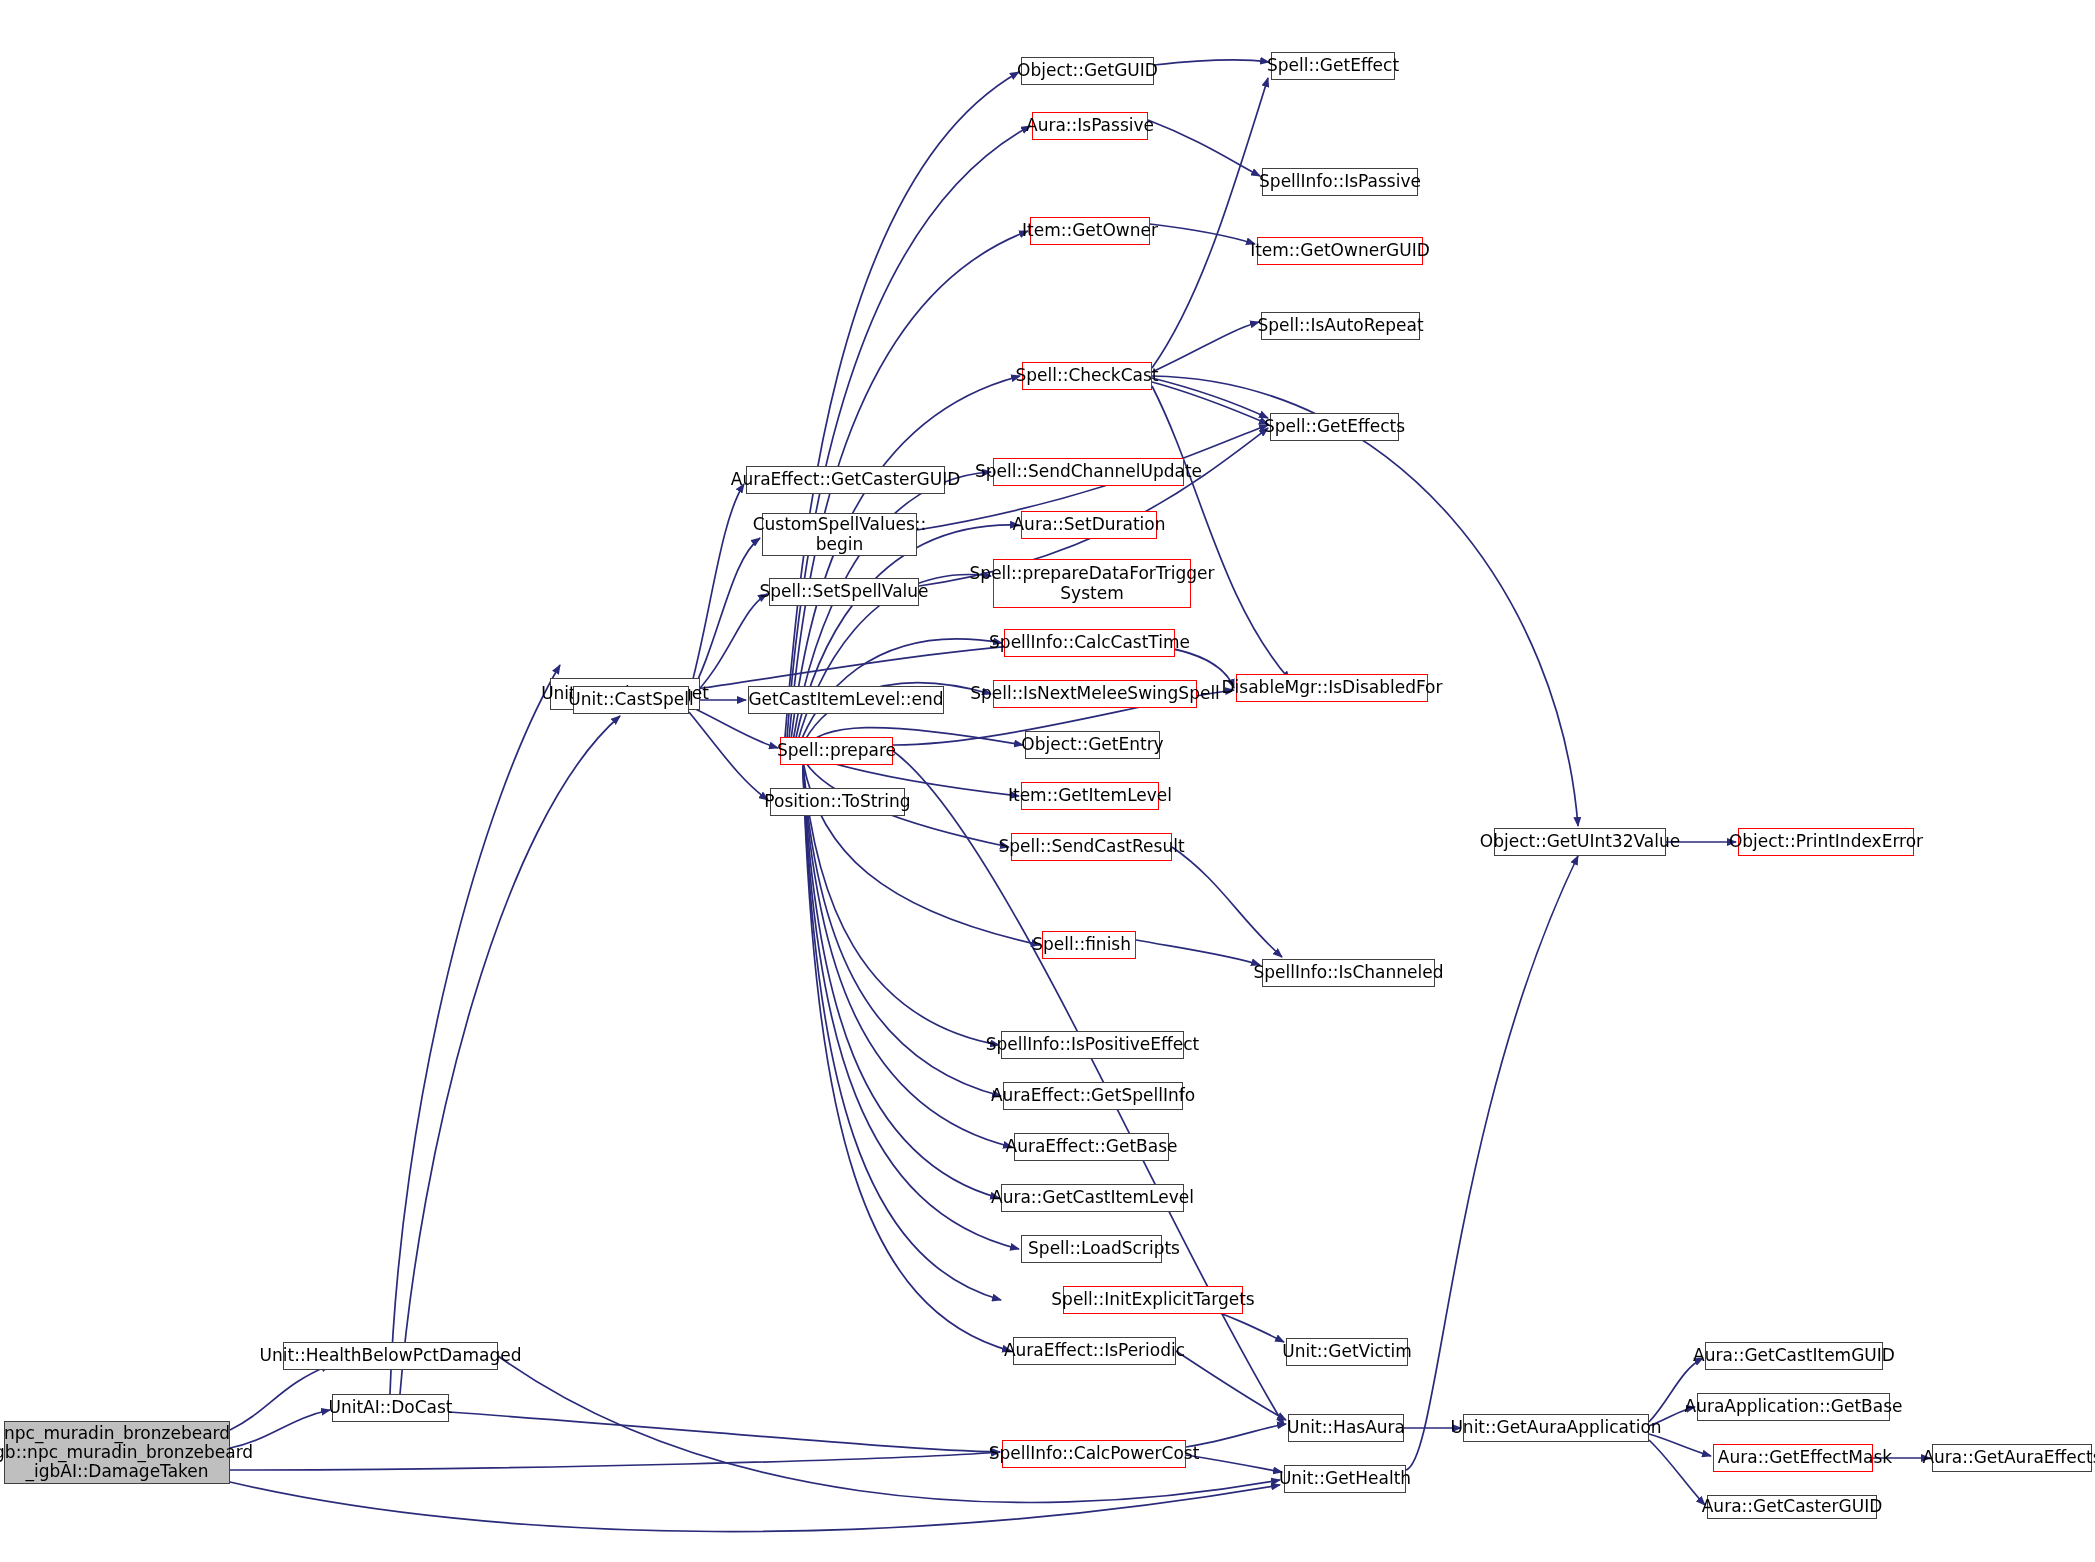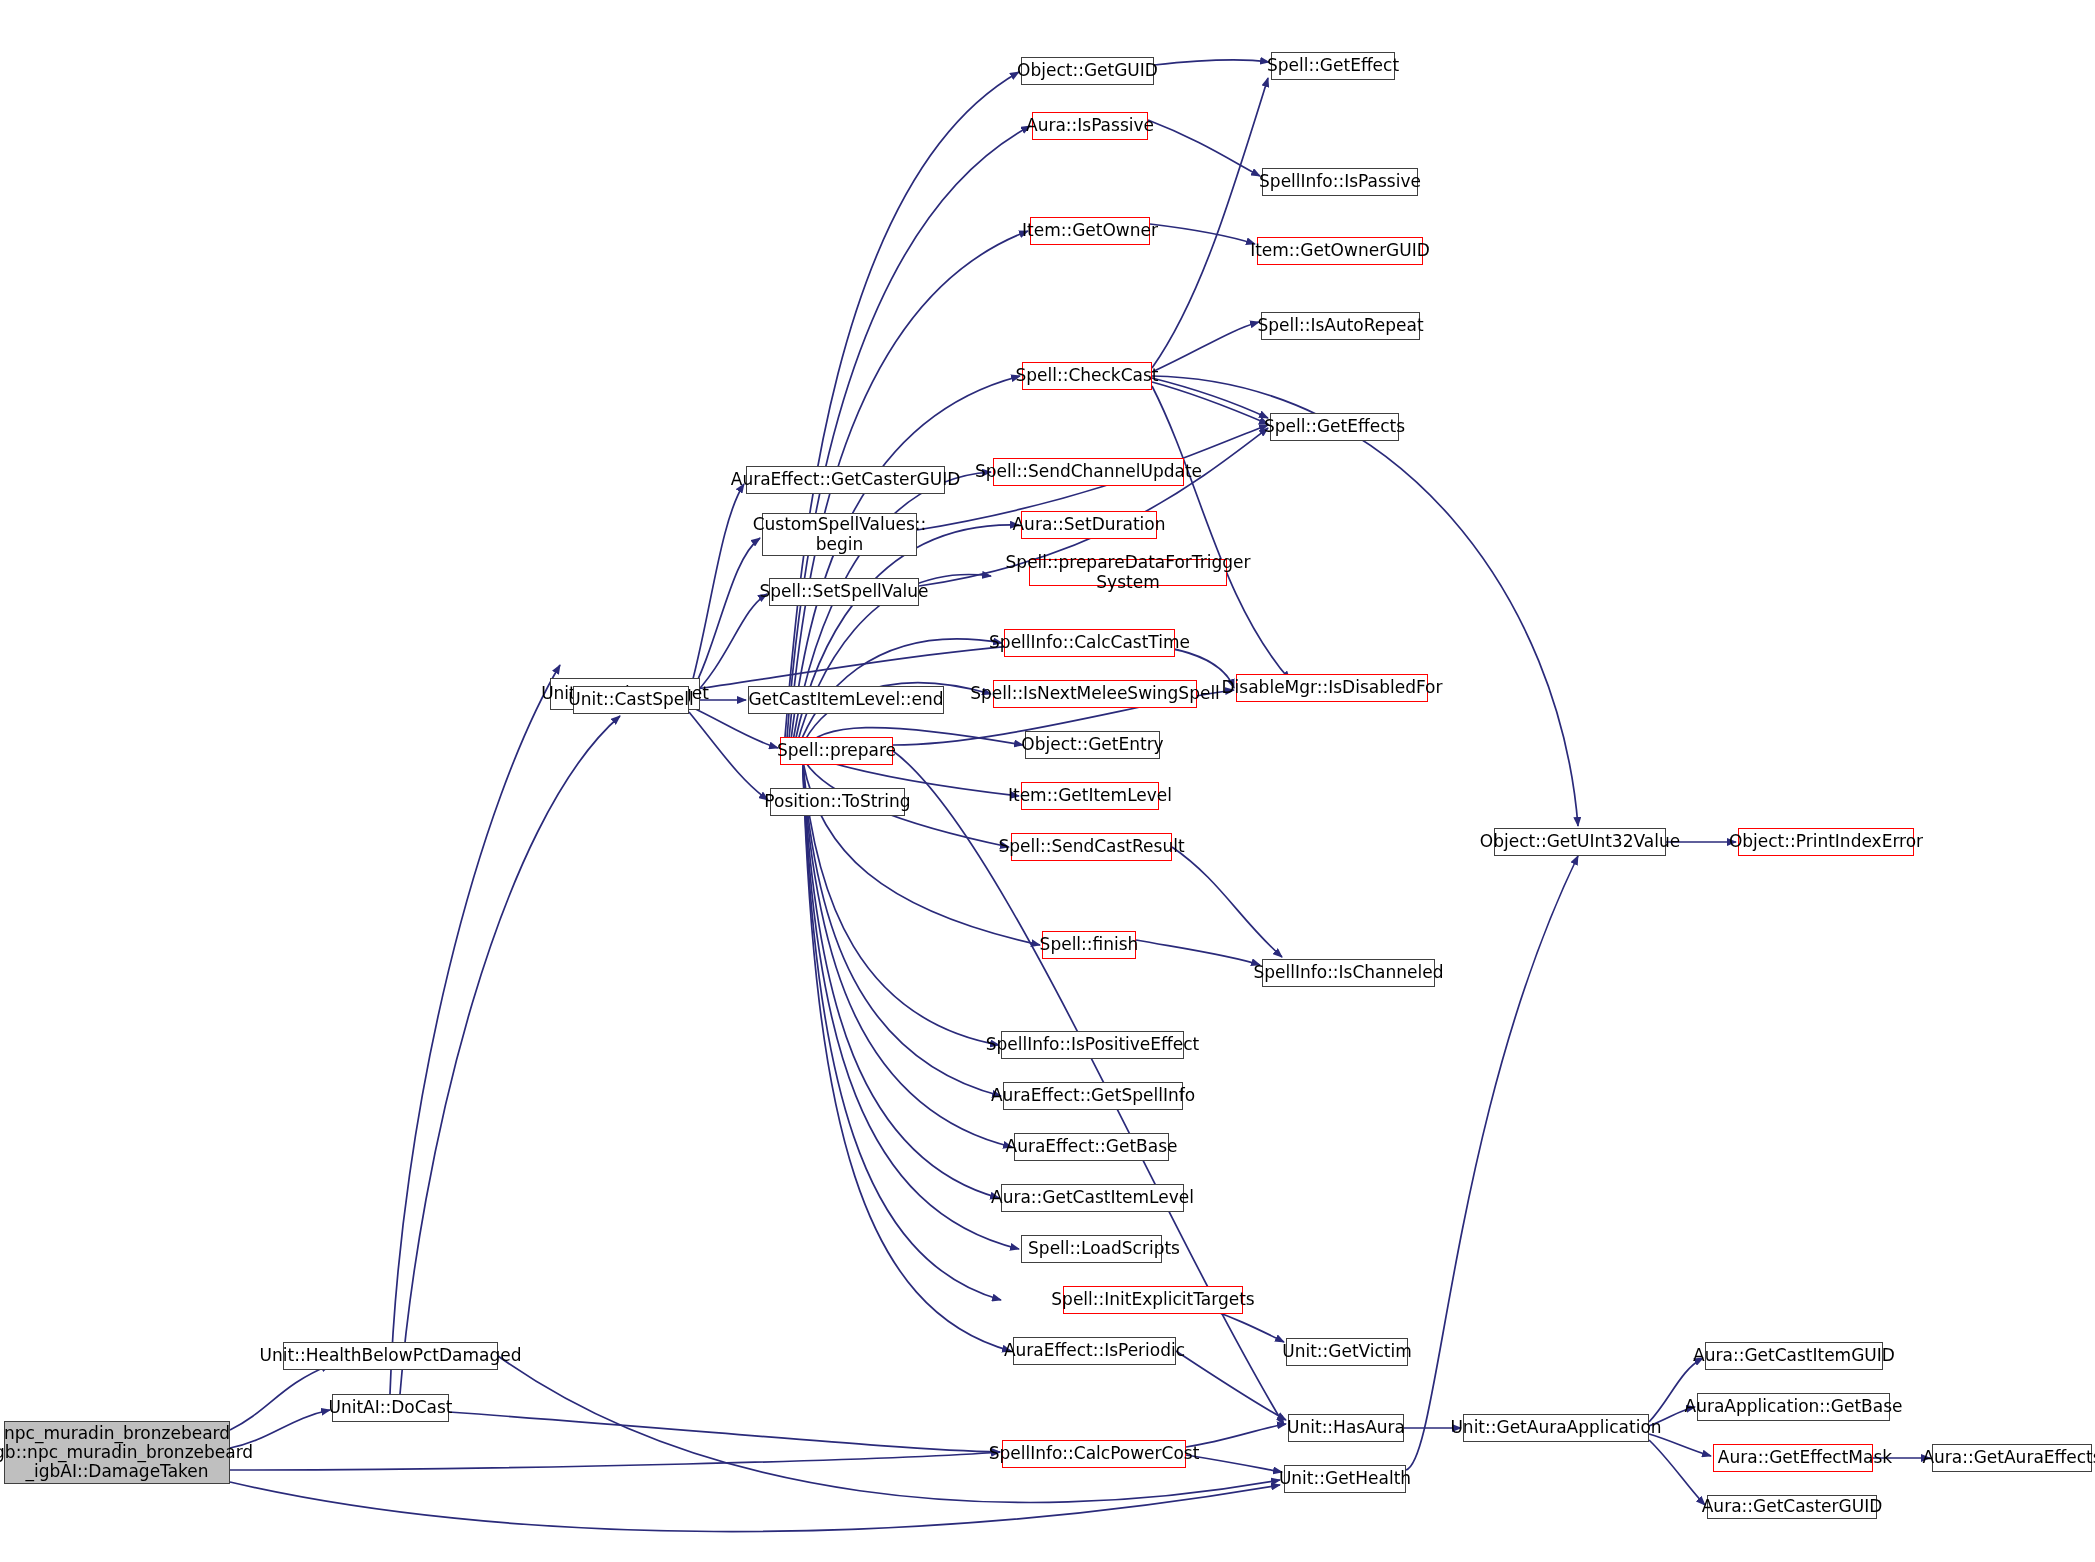--- a/index.html
+++ b/index.html
@@ -124,28 +124,28 @@
     <div class="node black" style="left: 769px; top: 578px; width: 150px; height: 28px;"><span>Spell::SetSpellValue</span></div>
     <div class="node black" style="left: 748px; top: 686px; width: 196px; height: 28px;"><span>GetCastItemLevel::end</span></div>
     <div class="node red" style="left: 780px; top: 737px; width: 113px; height: 28px;"><span>Spell::prepare</span></div>
     <div class="node black" style="left: 770px; top: 788px; width: 135px; height: 28px;"><span>Position::ToString</span></div>
     <div class="node black" style="left: 1021px; top: 57px; width: 133px; height: 28px;"><span>Object::GetGUID</span></div>
     <div class="node red" style="left: 1032px; top: 112px; width: 116px; height: 28px;"><span>Aura::IsPassive</span></div>
     <div class="node red" style="left: 1030px; top: 217px; width: 120px; height: 28px;"><span>Item::GetOwner</span></div>
     <div class="node red" style="left: 1022px; top: 362px; width: 130px; height: 28px;"><span>Spell::CheckCast</span></div>
     <div class="node red" style="left: 993px; top: 458px; width: 191px; height: 28px;"><span>Spell::SendChannelUpdate</span></div>
     <div class="node red" style="left: 1021px; top: 511px; width: 136px; height: 28px;"><span>Aura::SetDuration</span></div>
-    <div class="node red" style="left: 993px; top: 559px; width: 198px; height: 27px; margin-left: 36px;"><span>Spell::prepareDataForTrigger
+    <div class="node red" style="left: 993px; top: 559px; width: 198px; height: 49px;"><span>Spell::prepareDataForTrigger
 System</span></div>
     <div class="node red" style="left: 1004px; top: 629px; width: 171px; height: 28px;"><span>SpellInfo::CalcCastTime</span></div>
     <div class="node red" style="left: 993px; top: 680px; width: 204px; height: 28px;"><span>Spell::IsNextMeleeSwingSpell</span></div>
     <div class="node black" style="left: 1025px; top: 731px; width: 135px; height: 28px;"><span>Object::GetEntry</span></div>
     <div class="node red" style="left: 1021px; top: 782px; width: 138px; height: 28px;"><span>Item::GetItemLevel</span></div>
     <div class="node red" style="left: 1011px; top: 833px; width: 161px; height: 28px;"><span>Spell::SendCastResult</span></div>
-    <div class="node red" style="left: 1042px; top: 931px; width: 94px; height: 28px;"><span>Spell::finish</span></div>
+    <div class="node red" style="left: 1042px; top: 931px; width: 94px; height: 28px; justify-content: flex-end;"><span>Spell::finish</span></div>
     <div class="node black" style="left: 1001px; top: 1031px; width: 183px; height: 28px;"><span>SpellInfo::IsPositiveEffect</span></div>
     <div class="node black" style="left: 1003px; top: 1082px; width: 180px; height: 28px;"><span>AuraEffect::GetSpellInfo</span></div>
     <div class="node black" style="left: 1014px; top: 1133px; width: 155px; height: 28px;"><span>AuraEffect::GetBase</span></div>
     <div class="node black" style="left: 1001px; top: 1184px; width: 183px; height: 28px;"><span>Aura::GetCastItemLevel</span></div>
     <div class="node black" style="left: 1021px; top: 1235px; width: 141px; height: 28px; padding-left: 25px;"><span>Spell::LoadScripts</span></div>
     <div class="node red" style="left: 1063px; top: 1286px; width: 180px; height: 28px;"><span>Spell::InitExplicitTargets</span></div>
     <div class="node black" style="left: 1013px; top: 1337px; width: 163px; height: 28px;"><span>AuraEffect::IsPeriodic</span></div>
     <div class="node red" style="left: 1002px; top: 1440px; width: 184px; height: 28px;"><span>SpellInfo::CalcPowerCost</span></div>
     <div class="node black" style="left: 1271px; top: 52px; width: 124px; height: 28px;"><span>Spell::GetEffect</span></div>
     <div class="node black" style="left: 1262px; top: 168px; width: 156px; height: 28px;"><span>SpellInfo::IsPassive</span></div>

